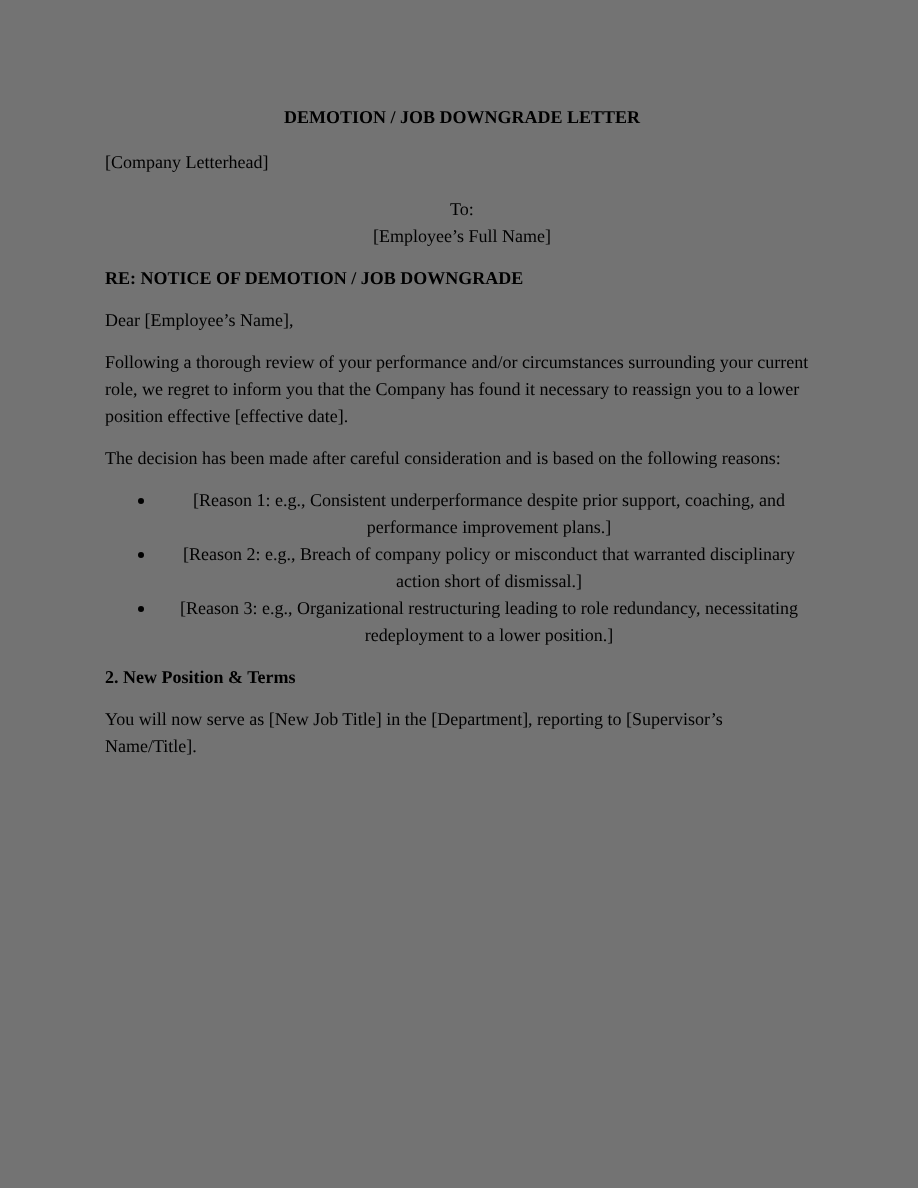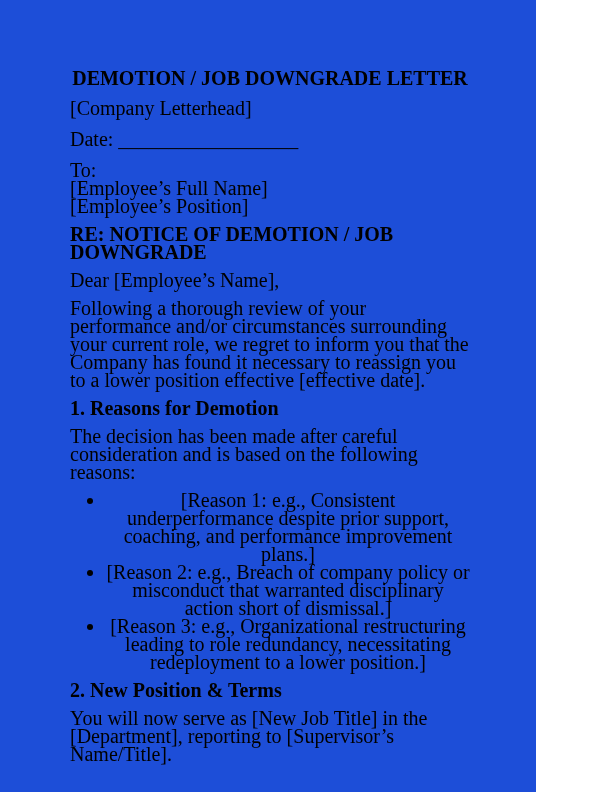--- a/index.html
+++ b/index.html
@@ -2,27 +2,27 @@
 <html><head>
 <meta charset="utf-8">
 <style>
   html, body {
     margin: 0;
     padding: 0;
     background: #ffffff;
   }
   .page {
     position: relative;
-    width: 536px;
+    width: 612px;
     height: 792px;
     box-sizing: border-box;
-    background: #1d4ed8;
+    background: #737373;
     color: #000000;
     font-family: "Liberation Serif", "DejaVu Serif", serif;
-    font-size: 20px;
+    font-size: 12px;
     line-height: 18px;
     padding: 69px 66px 40px 70px;
     overflow: hidden;
   }
   .doc-title {
     text-align: center;
     font-weight: bold;
     margin: 0 0 12px 0;
   }
   p, .para {
@@ -32,20 +32,21 @@
     margin-bottom: 13px;
   }
   .bold {
     font-weight: bold;
   }
   .addr-line {
     margin: 0;
   }
   .addr-block {
     margin: 0 0 10px 0;
+    text-align: center;
   }
   ul.doc-list {
     margin: 0 0 10px 0;
     padding: 0 0 0 36px;
     list-style-type: disc;
     text-align: center;
   }
   ul.doc-list li {
     margin: 0;
     padding: 0;
@@ -57,35 +58,32 @@
 </style>
 </head>
 <body>
 
 <div class="page">
 
   <div class="doc-title">DEMOTION / JOB DOWNGRADE LETTER</div>
 
   <p class="sp-lg">[Company Letterhead]</p>
 
-  <p class="sp-lg"><span>Date: </span><span class="date-line-blank">__________________</span></p>
 
   <div class="addr-block">
     <div class="addr-line">To:</div>
     <div class="addr-line">[Employee’s Full Name]</div>
-    <div class="addr-line">[Employee’s Position]</div>
   </div>
 
   <p class="bold">RE: NOTICE OF DEMOTION / JOB DOWNGRADE</p>
 
   <p>Dear [Employee’s Name],</p>
 
   <p>Following a thorough review of your performance and/or circumstances surrounding your current role, we regret to inform you that the Company has found it necessary to reassign you to a lower position effective [effective date].</p>
 
-  <p class="bold">1. Reasons for Demotion</p>
 
   <p>The decision has been made after careful consideration and is based on the following reasons:</p>
 
   <ul class="doc-list">
     <li>[Reason 1: e.g., Consistent underperformance despite prior support, coaching, and performance improvement plans.]</li>
     <li>[Reason 2: e.g., Breach of company policy or misconduct that warranted disciplinary action short of dismissal.]</li>
     <li>[Reason 3: e.g., Organizational restructuring leading to role redundancy, necessitating redeployment to a lower position.]</li>
   </ul>
 
   <p class="bold">2. New Position &amp; Terms</p>

